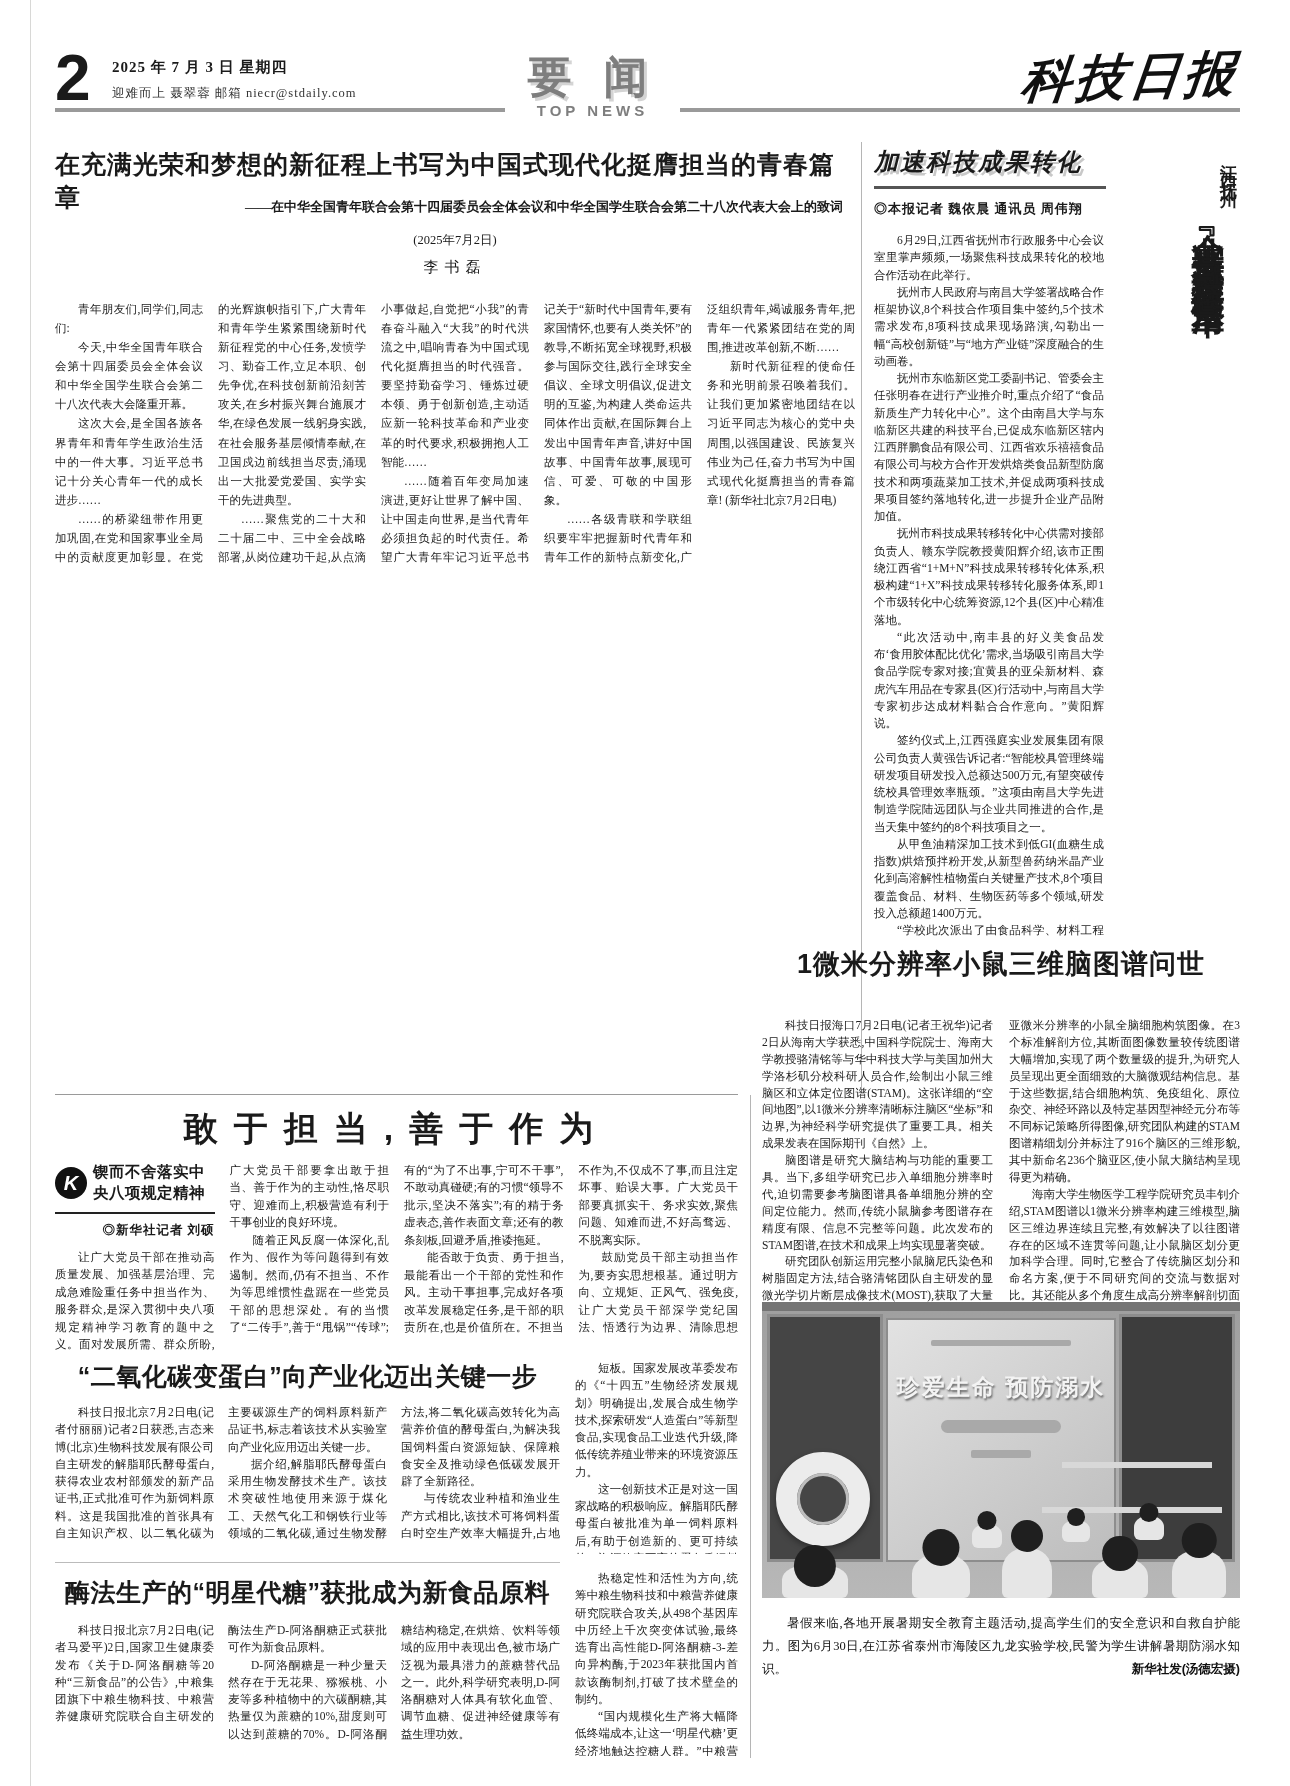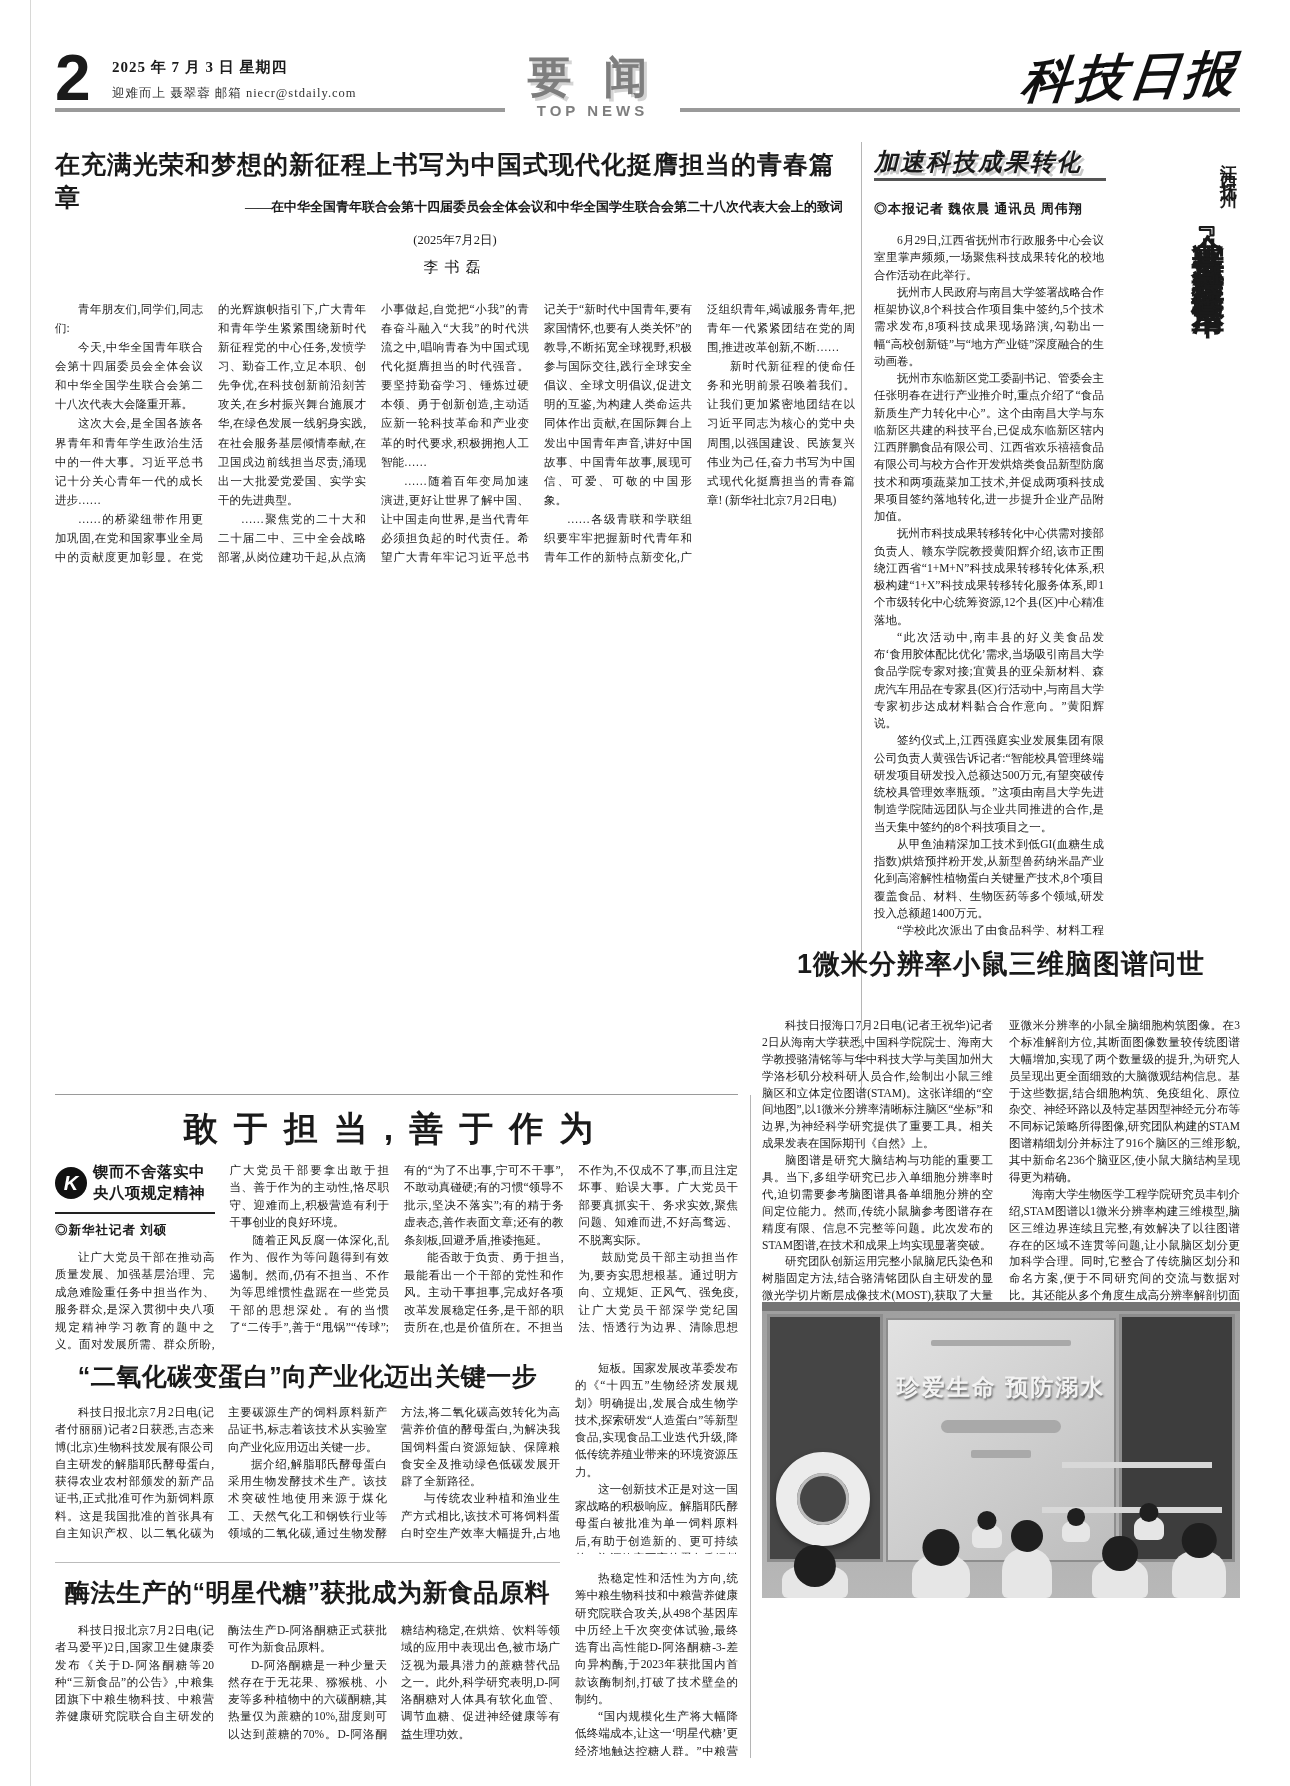--- a/index.html
+++ b/index.html
@@ -42,21 +42,21 @@
 
   
   .vdiv-a { position:absolute; left:861px; top:142px; width:1px; height:946px; background:#b5b5b5; }
   .vdiv-b { position:absolute; left:750px; top:1095px; width:1px; height:663px; background:#b5b5b5; }
   .hdiv-comm { position:absolute; left:55px; top:1094px; width:683px; height:1px; background:#9a9a9a; }
 
   
   .fz-kicker { position:absolute; left:874px; top:146px; width:232px;
     font-family:"Liberation Sans",sans-serif; font-style:italic; font-weight:bold;
     font-size:24px; letter-spacing:2px; text-shadow:3px 3px 0 #c8c8c8;
-    border-bottom:3px solid #555; padding-bottom:0; }
+    border-bottom:3px solid #555; padding-bottom:8px; }
   .fz-byline { position:absolute; left:874px; top:200px; width:232px; font-size:13px;
     font-weight:bold; letter-spacing:1px; }
   .fz-body { position:absolute; left:874px; top:232px; width:230px; height:704px; overflow:hidden; }
   .fz-body p { font-size:11.5px; line-height:1.5; text-align:justify; text-indent:2em; color:#222; }
   .fz-vert { position:absolute; left:1116px; top:146px; width:124px; height:796px;
     writing-mode:vertical-rl; display:flex; }
   .fz-vert-loc { font-size:17px; letter-spacing:9px; font-weight:bold; margin-bottom:6px;
     font-family:"Liberation Serif",serif; padding-top:4px; }
   .fz-vert-hl { font-family:"Liberation Sans",sans-serif; font-weight:bold; font-size:33px;
     letter-spacing:4px; margin-right:10px; }
@@ -73,21 +73,21 @@
     font-family:"Liberation Sans",sans-serif; font-weight:bold; font-size:34px; letter-spacing:16px; }
   .cm-body { position:absolute; left:55px; top:1162px; width:683px; height:192px;
     column-count:4; column-gap:15px; overflow:hidden; }
   .cm-body p { font-size:11.5px; line-height:1.52; text-align:justify; text-indent:2em; color:#222; }
   .cm-kicker { break-inside:avoid; display:flex; align-items:center; gap:6px;
     border-bottom:2px solid #222; padding-bottom:8px; margin-bottom:8px; }
   .k-logo { flex:0 0 auto; width:32px; height:32px; border-radius:50%; background:#111; color:#fff;
     display:flex; align-items:center; justify-content:center; font-family:"Liberation Sans",sans-serif;
     font-weight:bold; font-style:italic; font-size:20px; }
   .k-label { font-family:"Liberation Sans",sans-serif; font-weight:bold; font-size:15.5px; letter-spacing:.5px; }
-  .cm-byline { font-size:12.5px; font-weight:bold; margin-bottom:10px; letter-spacing:1px; }
+  .cm-byline { font-size:12.5px; font-weight:bold; margin-bottom:10px; letter-spacing:1px;text-align:right; }
 
   
   .two-hl { position:absolute; text-align:center; font-family:"Liberation Sans",sans-serif;
     font-weight:bold; font-size:25px; letter-spacing:.5px; width:505px; left:55px; }
   .two-left { position:absolute; left:55px; width:505px; column-count:3; column-gap:14px; overflow:hidden; }
   .two-right { position:absolute; left:575px; width:163px; overflow:hidden; }
   .two-left p, .two-right p { font-size:11.5px; line-height:1.5; text-align:justify; text-indent:2em; color:#222; }
   .co2-hl { top:1360px; } .co2-left { top:1404px; height:150px; } .co2-right { top:1360px; height:194px; }
   .hdiv-sugar { position:absolute; left:55px; top:1562px; width:505px; height:1px; background:#bbb; }
   .sg-hl { top:1576px; } .sg-left { top:1622px; height:133px; } .sg-right { top:1570px; height:186px; }
@@ -210,13 +210,17 @@
     <div class="desk" style="left:280px;top:205px;width:180px;"></div>
     <div class="stu" style="left:150px;top:252px;width:58px;height:44px;"></div>
     <div class="stu" style="left:20px;top:262px;width:66px;height:34px;"></div>
     <div class="stu" style="left:240px;top:246px;width:50px;height:50px;"></div>
     <div class="stu" style="left:330px;top:256px;width:56px;height:40px;"></div>
     <div class="stu" style="left:410px;top:248px;width:54px;height:48px;"></div>
     <div class="stu" style="left:210px;top:222px;width:30px;height:24px;"></div>
     <div class="stu" style="left:300px;top:218px;width:28px;height:22px;"></div>
     <div class="stu" style="left:372px;top:214px;width:30px;height:24px;"></div>
   </div>
+  <div class="caption">
+    <span>暑假来临,各地开展暑期安全教育主题活动,提高学生们的安全意识和自救自护能力。图为6月30日,在江苏省泰州市海陵区九龙实验学校,民警为学生讲解暑期防溺水知识。</span>
+    <span class="credit">新华社发(汤德宏摄)</span>
+  </div>
 </div>
 
 </body></html>

